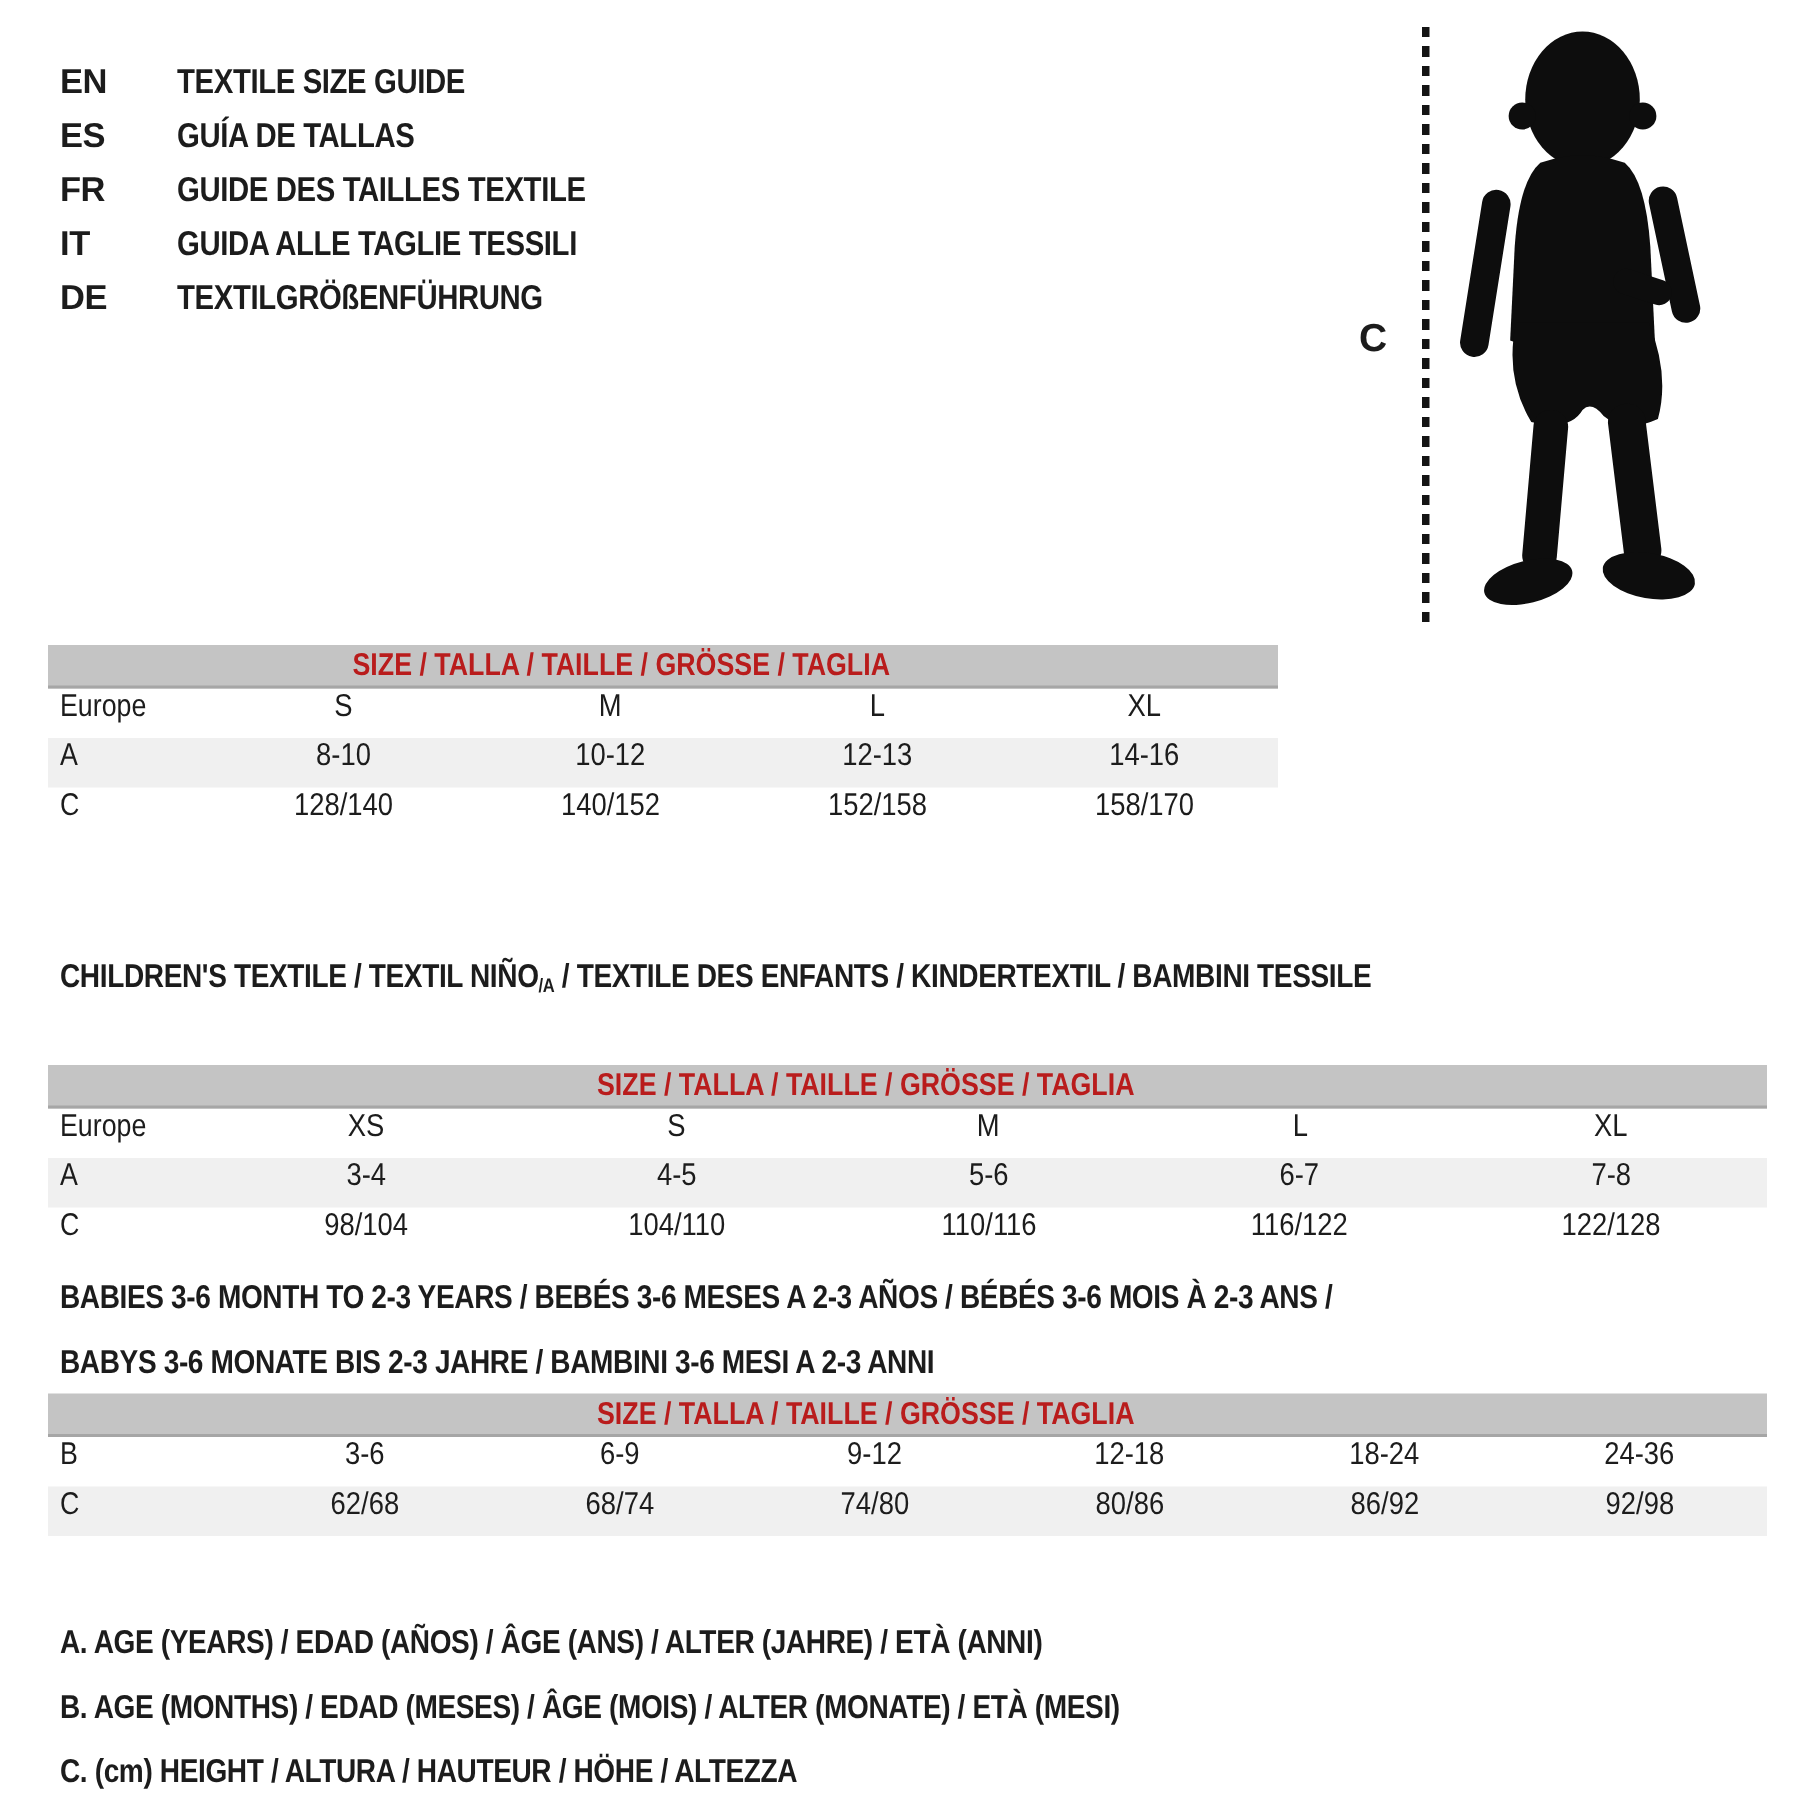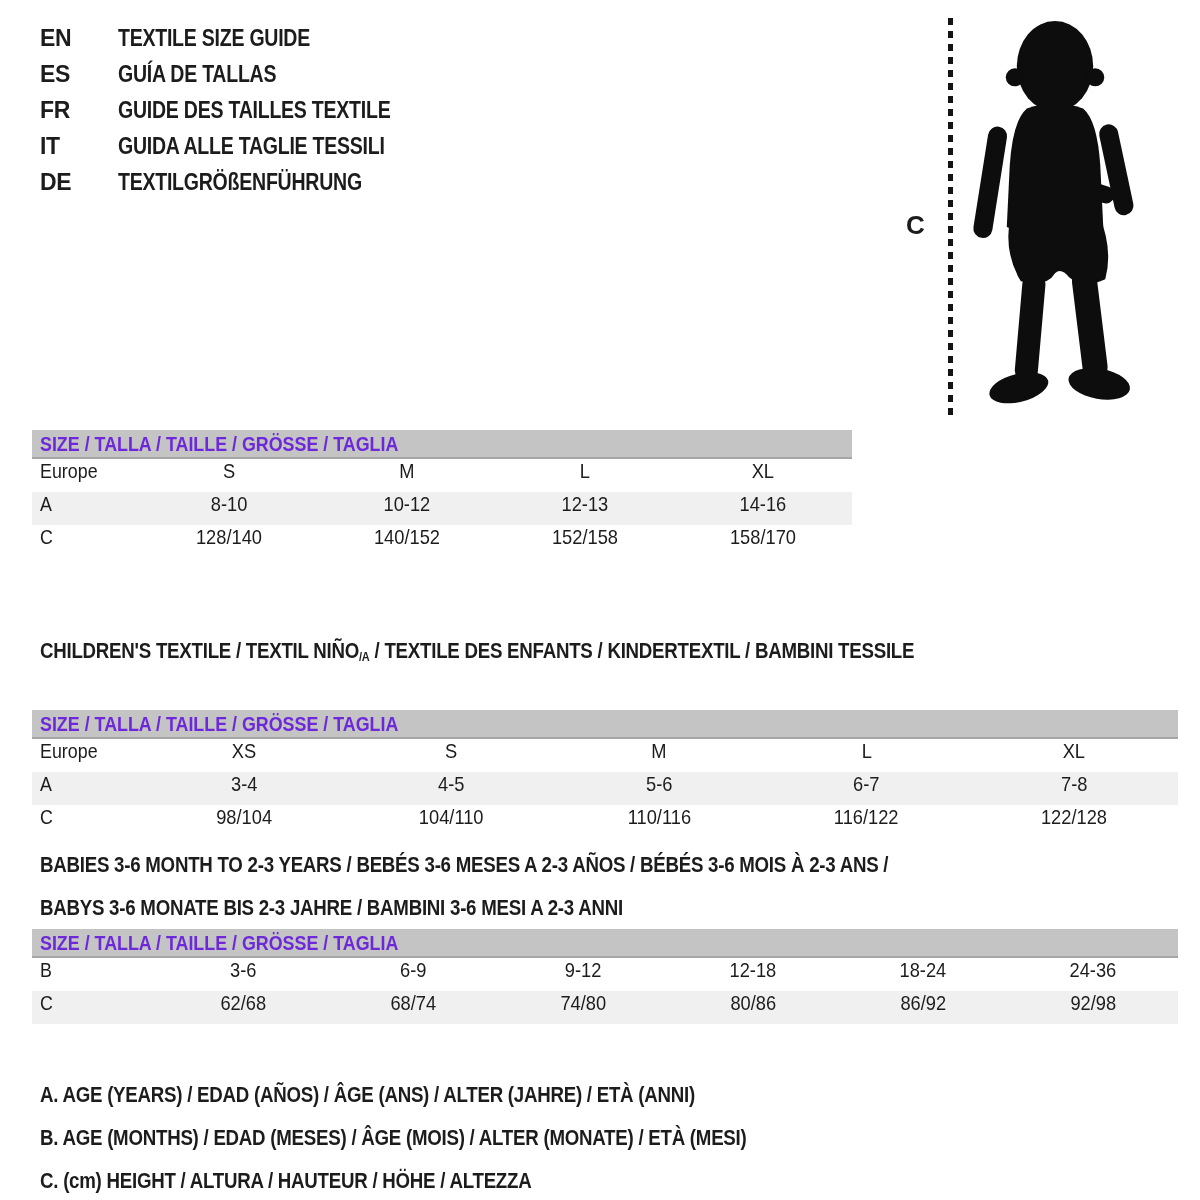--- a/index.html
+++ b/index.html
@@ -5,21 +5,21 @@
   html,body{margin:0;padding:0;background:#ffffff;}
   .page{
     position:relative;width:1200px;height:1200px;background:#ffffff;
     font-family:"Liberation Sans",sans-serif;color:#1c1c1c;overflow:hidden;
   }
   
   .cond{display:inline-block;transform:scaleX(.85);transform-origin:0 50%;white-space:nowrap;}
   .condc{display:inline-block;transform:scaleX(.87);transform-origin:50% 50%;white-space:nowrap;}
 
   
-  .langs{position:absolute;left:40px;top:20px;}
+  .langs{position:absolute;left:40px;top:36px;}
   .lang-row{display:flex;height:36px;align-items:center;font-weight:700;font-size:23px;letter-spacing:-.3px;}
   .lang-code{width:78px;}
 
   
   .measure-line{
     position:absolute;left:948px;top:18px;width:5px;height:398px;
     background:repeating-linear-gradient(to bottom,#141414 0 7px,transparent 7px 13px);
   }
   .measure-label{position:absolute;left:906px;top:210px;font-weight:700;font-size:26px;}
   .toddler{position:absolute;left:963px;top:14px;width:178px;height:402px;}
@@ -30,21 +30,21 @@
   .sec-children{top:638px;width:1146px;}
   .sec-babies{top:843px;width:1146px;}
   .sec-title{font-weight:700;font-size:22px;letter-spacing:-.3px;line-height:26px;padding-left:8px;}
   .sec-junior .sec-title{margin-bottom:28px;}
   .sec-children .sec-title{margin-bottom:40px;}
   .sec-babies .sec-title{line-height:43px;margin-bottom:0;}
   .subA{font-size:13px;vertical-align:-3px;}
 
   .size-bar{
     height:27px;line-height:27px;background:#c4c4c4;border-bottom:2px solid #a6a6a6;
-    padding-left:8px;font-weight:700;font-size:21px;color:#6d28d9;
+    padding-left:8px;font-weight:700;font-size:21px;color:#b91c1c;text-align:center;
   }
   .t-row{display:flex;height:33px;align-items:flex-start;font-size:21px;}
   .t-row.shade{background:#f0f0f0;}
   .t-label{width:100px;padding-left:8px;}
   .sec-babies .t-label{width:118px;}
   .t-cell{flex:1;text-align:center;}
 
   
   .legend{position:absolute;left:40px;top:1073px;}
   .legend-line{line-height:43px;font-weight:700;font-size:22px;letter-spacing:-.3px;}

